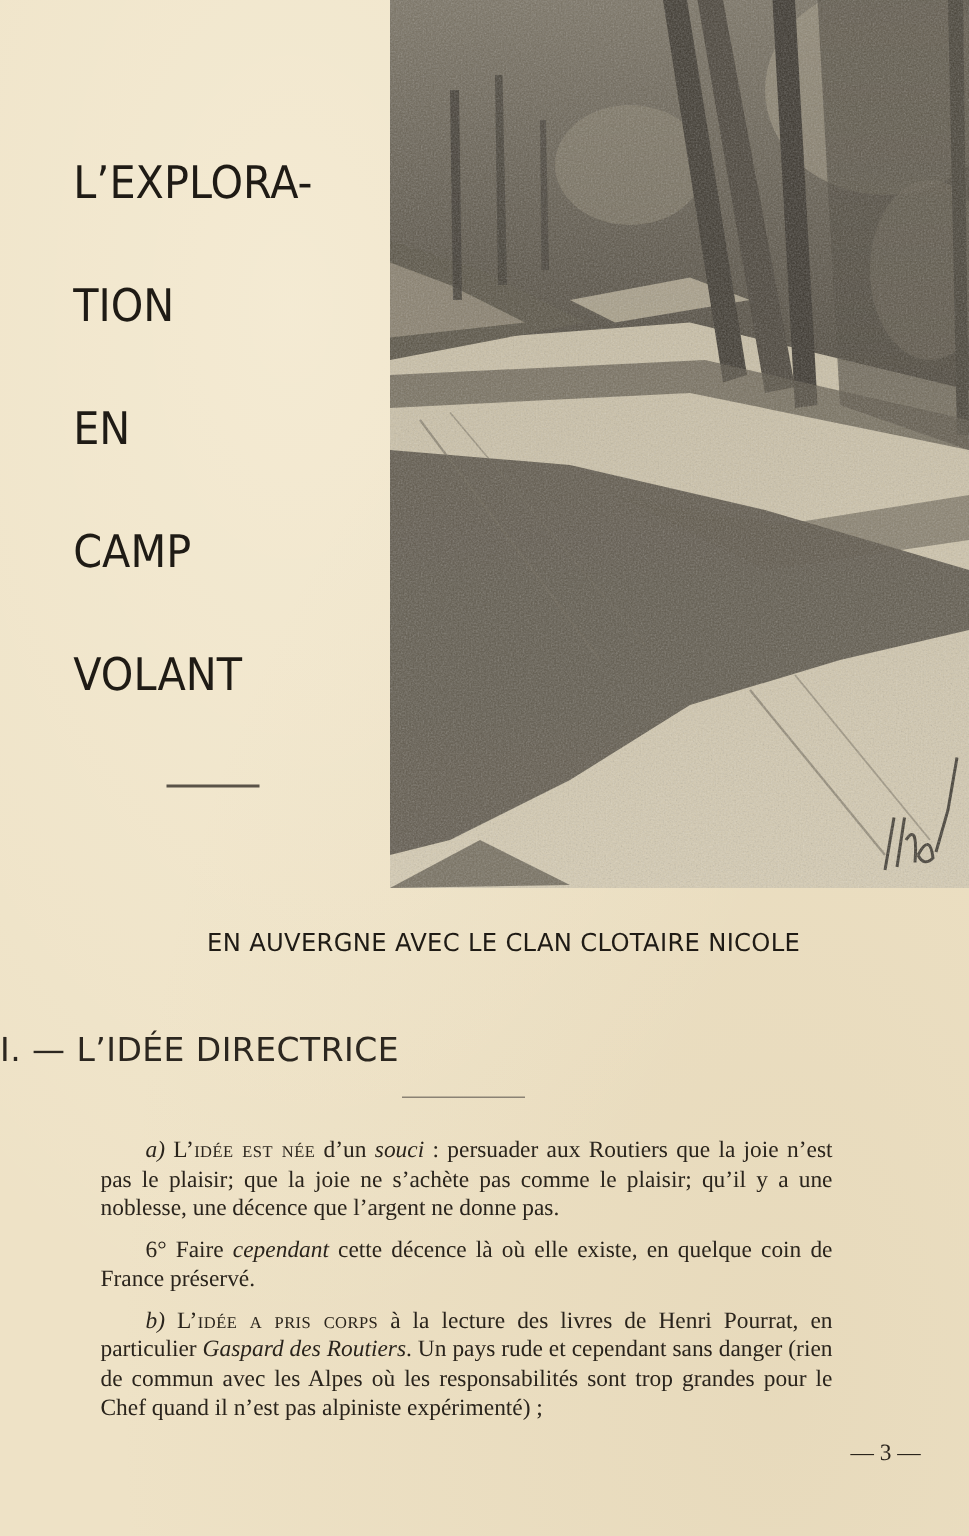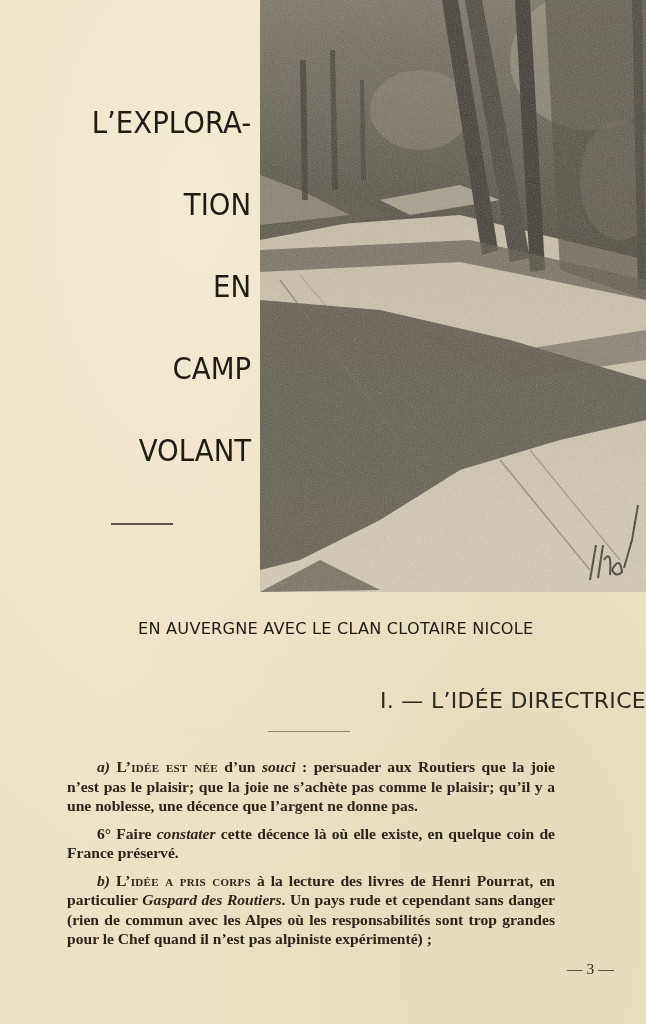--- a/index.html
+++ b/index.html
@@ -12,21 +12,21 @@
     .page {
       position: absolute; left: 0; top: 0; width: 646px; height: 1024px;
       background:
         radial-gradient(ellipse at 30% 20%, rgba(255,250,235,0.35), rgba(0,0,0,0) 60%),
         radial-gradient(ellipse at 80% 90%, rgba(200,180,140,0.18), rgba(0,0,0,0) 60%),
         #eee2c6;
     }
     
     .title-col {
       position: absolute; left: 40px; top: 108px; width: 220px;
-      text-align: right;
+      text-align: left;
     }
     .title-line {
       font-family: "DejaVu Sans", sans-serif;
       font-size: 30px; letter-spacing: 0px;
       color: #1f1b15;
       line-height: 30px;
       height: 30px;
       margin: 0 0 52px 0;
       font-weight: normal;
       transform: scaleX(0.92);
@@ -47,39 +47,39 @@
       position: absolute; left: 0; top: 619px; width: 620px;
       padding-left: 26px;
       text-align: center;
       font-family: "DejaVu Sans", sans-serif;
       font-size: 16.5px; letter-spacing: 0.2px;
       color: #1f1b15;
       transform: scaleX(0.98);
     }
     .section-title {
       position: absolute; left: 0; top: 688px; width: 646px;
-      text-align: right;
+      text-align: left;
       font-family: "DejaVu Sans", sans-serif;
       font-size: 22px; font-weight: normal;
       color: #2c2720;
       letter-spacing: 0.3px;
     }
     .section-rule {
       position: absolute; left: 268px; top: 731px; width: 82px; height: 1px;
       background: #8a8274;
     }
     
     .body-text {
       position: absolute; left: 67px; top: 757px; width: 488px;
       font-family: "Liberation Serif", serif;
       font-size: 15.6px; line-height: 19.5px;
       color: #2a241c;
       text-align: justify;
     }
-    .body-text p { margin: 0 0 8px 0; text-indent: 30px; font-weight: bold; }
+    .body-text p { margin: 0 0 8px 0; text-indent: 30px; }
     .sc { font-variant: small-caps; letter-spacing: 0.3px; }
     .folio {
       position: absolute; left: 567px; top: 960px;
       font-family: "Liberation Serif", serif;
       font-size: 15.6px; color: #2a241c;
       white-space: pre;
     }
   </style>
 </head>
 <body>
@@ -159,18 +159,18 @@
     </svg>
   </div>
 
   <div class="subtitle">EN AUVERGNE AVEC LE CLAN CLOTAIRE NICOLE</div>
 
   <div class="section-title">I. — L’IDÉE DIRECTRICE</div>
   <div class="section-rule"></div>
 
   <div class="body-text">
     <p><i>a)</i> <span class="sc">L’idée est née</span><span> d’un </span><i>souci</i><span> : persuader aux Routiers que la joie n’est pas le plaisir; que la joie ne s’achète pas comme le plaisir; qu’il y a une noblesse, une décence que l’argent ne donne pas.</span></p>
-    <p><span>6° Faire </span><i>constater</i><span> cette décence là où elle existe, en quelque coin de France préservé.</span></p>
+    <p><span>6° Faire </span><i>cependant</i><span> cette décence là où elle existe, en quelque coin de France préservé.</span></p>
     <p><i>b)</i> <span class="sc">L’idée a pris corps</span><span> à la lecture des livres de Henri Pourrat, en particulier </span><i>Gaspard des Routiers</i><span>. Un pays rude et cependant sans danger (rien de commun avec les Alpes où les responsabilités sont trop grandes pour le Chef quand il n’est pas alpiniste expérimenté) ;</span></p>
   </div>
 
   <div class="folio">— 3 —</div>
 </div>
 
 </body></html>

